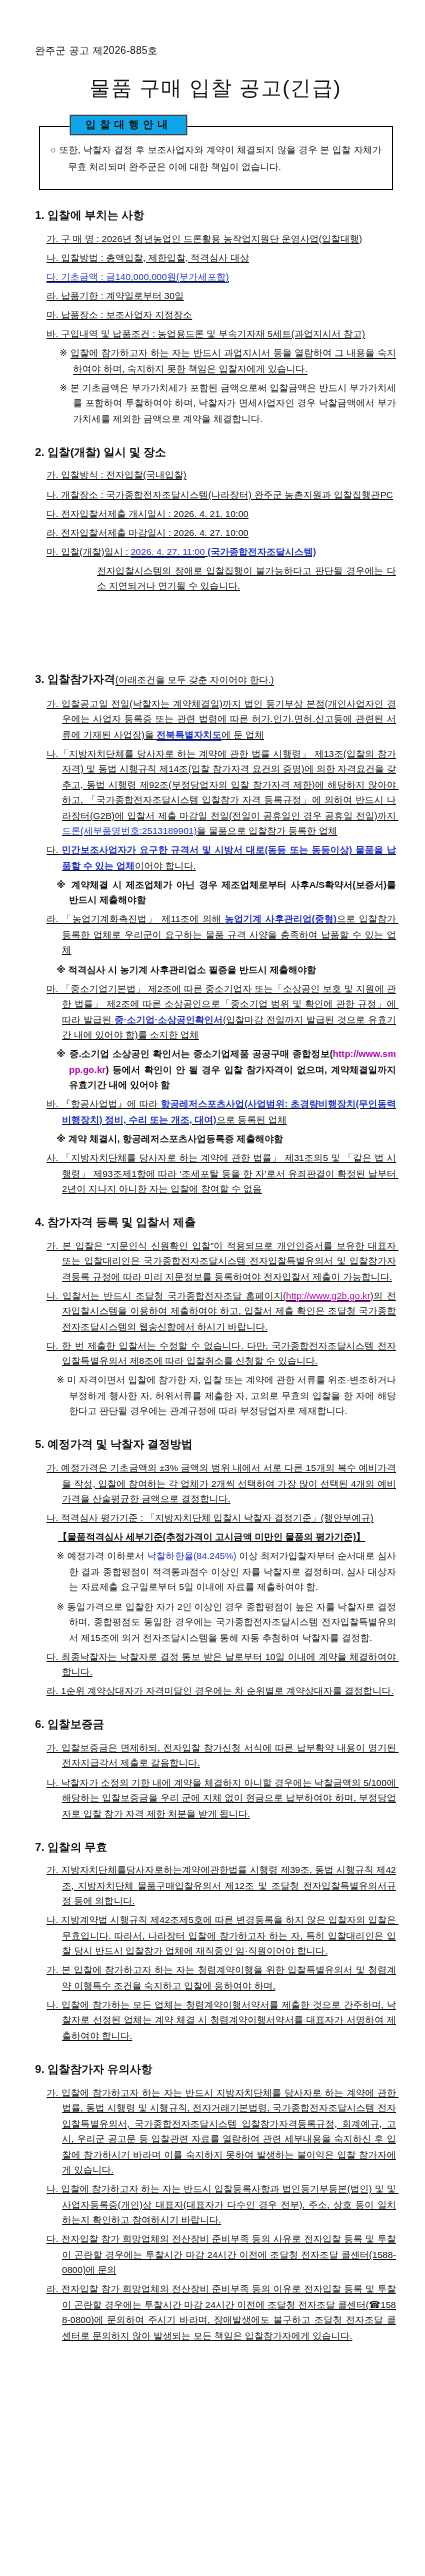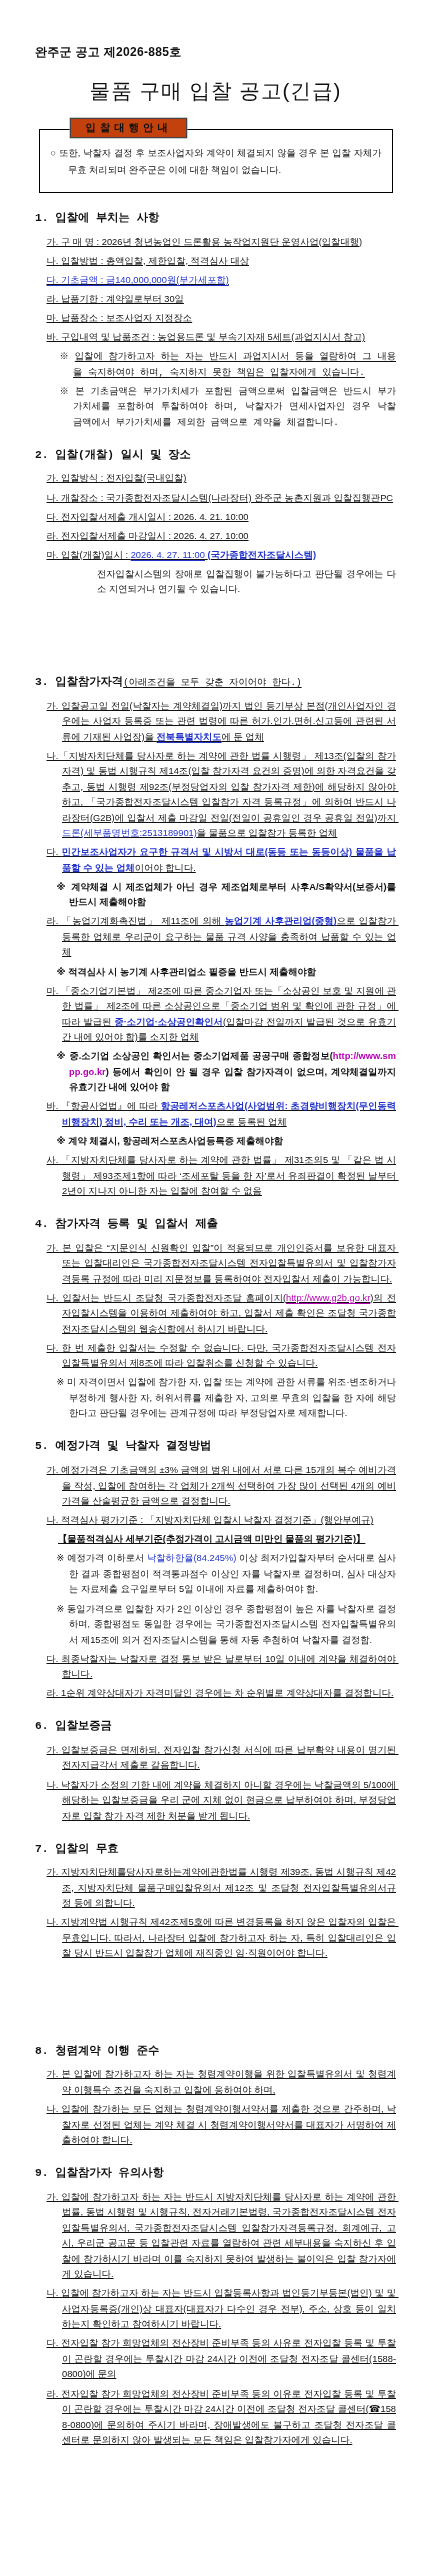--- a/index.html
+++ b/index.html
@@ -1,31 +1,31 @@
 <!DOCTYPE html>
 <html style="font-size:8.2px"><head>
 <meta charset="utf-8">
 <style>
   html,body{margin:0;padding:0;background:#ffffff;}
   body{font-family:"Liberation Sans","DejaVu Sans",sans-serif;color:#111;}
   .page{width:426px;min-height:3009px;box-sizing:border-box;padding:44px 30px 20.6px 35px;background:#fff;overflow:hidden;}
-  .doc-no{font-size:12px;font-weight:bold;letter-spacing:0.3px;}
+  .doc-no{font-size:10px;font-weight:normal;letter-spacing:0.3px;}
   .title{font-size:20.6px;font-weight:normal;text-align:center;letter-spacing:1px;margin:15.5px 0 0 0;}
   .notice-box{position:relative;border:1px solid #000;margin:24px 3.1px 0 4.1px;padding:15.5px 10.3px 7.2px 10.3px;}
-  .notice-label{position:absolute;top:-11.3px;left:30px;background:#c2410c;border:1px solid #444;box-shadow:0 0 0 0.5px #999;padding:2.1px 14.4px;font-size:10.3px;font-weight:bold;letter-spacing:4.1px;white-space:nowrap;}
+  .notice-label{position:absolute;top:-11.3px;left:30px;background:#0ea5e9;border:1px solid #444;box-shadow:0 0 0 0.5px #999;padding:2.1px 14.4px;font-size:10.3px;font-weight:bold;letter-spacing:4.1px;white-space:nowrap;}
   .nb-item{font-size:9.3px;line-height:16.5px;padding-left:17.5px;text-indent:-17.5px;margin-bottom:7.2px;text-align:justify;word-break:break-all;}
   .nb-marker{display:inline;}
   .blocks{margin-top:3.1px;}
   .blk{font-size:9.3px;line-height:15.5px;word-break:break-all;}
-  .blk-h{font-size:11.3px;font-weight:bold;margin:17.5px 0 8.2px 0;line-height:15.5px;font-family:Liberation Mono, monospace;}
+  .blk-h{font-size:11.3px;font-weight:bold;margin:17.5px 0 8.2px 0;line-height:15.5px;}
   .blk-h .sub{font-size:9.3px;font-weight:normal;}
   .blk-item{padding-left:27px;text-indent:-15.5px;margin-bottom:3.6px;text-align:justify;text-decoration:underline;}
   .blk-note{padding-left:34px;text-indent:-12.4px;margin-bottom:3.6px;text-align:justify;}
-  .blk-note2{padding-left:38px;text-indent:-13.4px;margin-bottom:3.6px;text-align:justify;font-family:Liberation Mono, monospace;}
-  .blk-cont{padding-left:62px;margin-bottom:3.6px;text-align:justify;}
+  .blk-note2{padding-left:38px;text-indent:-13.4px;margin-bottom:3.6px;text-align:justify;}
+  .blk-cont{padding-left:62px;margin-bottom:3.6px;text-align:justify;text-decoration:underline;}
   .blk-cont2{padding-left:23px;margin-bottom:3.6px;text-decoration:underline;}
   .seg{white-space:pre-wrap;}
   .c-blue{color:#2233cc;}
   .c-mag{color:#b400b4;}
   .u{text-decoration:underline;text-underline-offset:1.5px;}
   .b{font-weight:bold;}
 </style>
 </head>
 <body>
 
@@ -81,21 +81,20 @@
       <div class="blk blk-note"><span class="seg">※ 예정가격 이하로서 </span><span class="seg c-blue">낙찰하한율(84.245%)</span><span class="seg"> 이상 최저가입찰자부터 순서대로 심사한 결과 종합평점이 적격통과점수 이상인 자를 낙찰자로 결정하며, 심사 대상자는 자료제출 요구일로부터 5일 이내에 자료를 제출하여야 함.</span></div>
       <div class="blk blk-note"><span class="seg">※ 동일가격으로 입찰한 자가 2인 이상인 경우 종합평점이 높은 자를 낙찰자로 결정하며, 종합평점도 동일한 경우에는 국가종합전자조달시스템 전자입찰특별유의서 제15조에 의거 전자조달시스템을 통해 자동 추첨하여 낙찰자를 결정함.</span></div>
       <div class="blk blk-item"><span class="seg">다. 최종낙찰자는 낙찰자로 결정 통보 받은 날로부터 10일 이내에 계약을 체결하여야 합니다.</span></div>
       <div class="blk blk-item"><span class="seg">라. 1순위 계약상대자가 자격미달인 경우에는 차 순위별로 계약상대자를 결정합니다.</span></div>
       <div class="blk blk-h"><span class="seg">6. 입찰보증금</span></div>
       <div class="blk blk-item"><span class="seg">가. 입찰보증금은 면제하되, 전자입찰 참가신청 서식에 따른 납부확약 내용이 명기된 전자지급각서 제출로 갈음합니다.</span></div>
       <div class="blk blk-item"><span class="seg">나. 낙찰자가 소정의 기한 내에 계약을 체결하지 아니할 경우에는 낙찰금액의 5/100에 해당하는 입찰보증금을 우리 군에 지체 없이 현금으로 납부하여야 하며, 부정당업자로 입찰 참가 자격 제한 처분을 받게 됩니다.</span></div>
       <div class="blk blk-h"><span class="seg">7. 입찰의 무효</span></div>
       <div class="blk blk-item"><span class="seg">가. 지방자치단체를당사자로하는계약에관한법률 시행령 제39조, 동법 시행규칙 제42조, 지방자치단체 물품구매입찰유의서 제12조 및 조달청 전자입찰특별유의서규정 등에 의합니다.</span></div>
       <div class="blk blk-item"><span class="seg">나. 지방계약법 시행규칙 제42조제5호에 따른 변경등록을 하지 않은 입찰자의 입찰은 무효입니다. 따라서, 나라장터 입찰에 참가하고자 하는 자, 특히 입찰대리인은 입찰 당시 반드시 입찰참가 업체에 재직중인 임·직원이어야 합니다.</span></div>
-      <div class="blk blk-h" style="margin-top: 82px;"><span class="seg">8. 청렴계약 이행 준수</span></div>
       <div class="blk blk-item"><span class="seg">가. 본 입찰에 참가하고자 하는 자는 청렴계약이행을 위한 입찰특별유의서 및 청렴계약 이행특수 조건을 숙지하고 입찰에 응하여야 하며,</span></div>
       <div class="blk blk-item"><span class="seg">나. 입찰에 참가하는 모든 업체는 청렴계약이행서약서를 제출한 것으로 간주하며, 낙찰자로 선정된 업체는 계약 체결 시 청렴계약이행서약서를 대표자가 서명하여 제출하여야 합니다.</span></div>
       <div class="blk blk-h"><span class="seg">9. 입찰참가자 유의사항</span></div>
       <div class="blk blk-item"><span class="seg">가. 입찰에 참가하고자 하는 자는 반드시 지방자치단체를 당사자로 하는 계약에 관한 법률, 동법 시행령 및 시행규칙, 전자거래기본법령, 국가종합전자조달시스템 전자입찰특별유의서, 국가종합전자조달시스템 입찰참가자격등록규정, 회계예규, 고시, 우리군 공고문 등 입찰관련 자료를 열람하여 관련 세부내용을 숙지하신 후 입찰에 참가하시기 바라며 이를 숙지하지 못하여 발생하는 불이익은 입찰 참가자에게 있습니다.</span></div>
       <div class="blk blk-item"><span class="seg">나. 입찰에 참가하고자 하는 자는 반드시 입찰등록사항과 법인등기부등본(법인) 및 및 사업자등록증(개인)상 대표자(대표자가 다수인 경우 전부), 주소, 상호 등이 일치하는지 확인하고 참여하시기 바랍니다.</span></div>
       <div class="blk blk-item"><span class="seg">다. 전자입찰 참가 희망업체의 전산장비 준비부족 등의 사유로 전자입찰 등록 및 투찰이 곤란할 경우에는 투찰시간 마감 24시간 이전에 조달청 전자조달 콜센터(1588-0800)에 문의</span></div>
       <div class="blk blk-item"><span class="seg">라. 전자입찰 참가 희망업체의 전산장비 준비부족 등의 이유로 전자입찰 등록 및 투찰이 곤란할 경우에는 투찰시간 마감 24시간 이전에 조달청 전자조달 콜센터(☎1588-0800)에 문의하여 주시기 바라며, 장애발생에도 불구하고 조달청 전자조달 콜센터로 문의하지 않아 발생되는 모든 책임은 입찰참가자에게 있습니다.</span></div>
     </div>
 </div>
 

